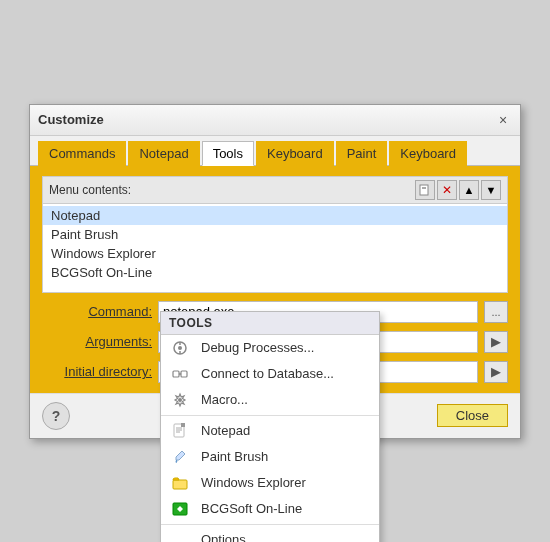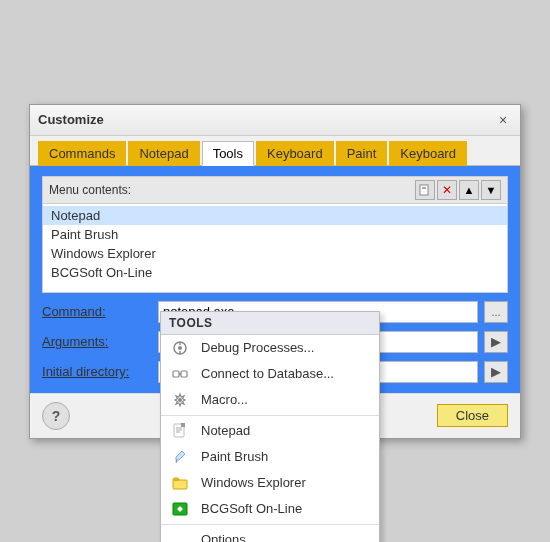--- a/index.html
+++ b/index.html
@@ -62,21 +62,21 @@
       bottom: -1px;
     }
     .tab.active {
       background: #fff;
       border: 1px solid #bbb;
       border-bottom: 1px solid #fff;
       color: #000;
     }
     .dialog-body {
       padding: 10px 12px;
-      background: #3b82f6;
+      background: #eab308;
       position: relative;
     }
     .menu-contents-header {
       display: flex;
       align-items: center;
       justify-content: space-between;
       background: #e8e8e8;
       border: 1px solid #ccc;
       border-bottom: none;
       padding: 3px 6px;
@@ -117,21 +117,21 @@
     .form-row {
       display: flex;
       align-items: center;
       margin-top: 8px;
       gap: 6px;
     }
     .form-label {
       width: 110px;
       font-size: 13px;
       color: #333;
-      text-align: left;
+      text-align: right;
     }
     .form-label span {
       text-decoration: underline;
     }
     .form-input {
       flex: 1;
       height: 22px;
       border: 1px solid #bbb;
       background: #fff;
       padding: 1px 4px;

